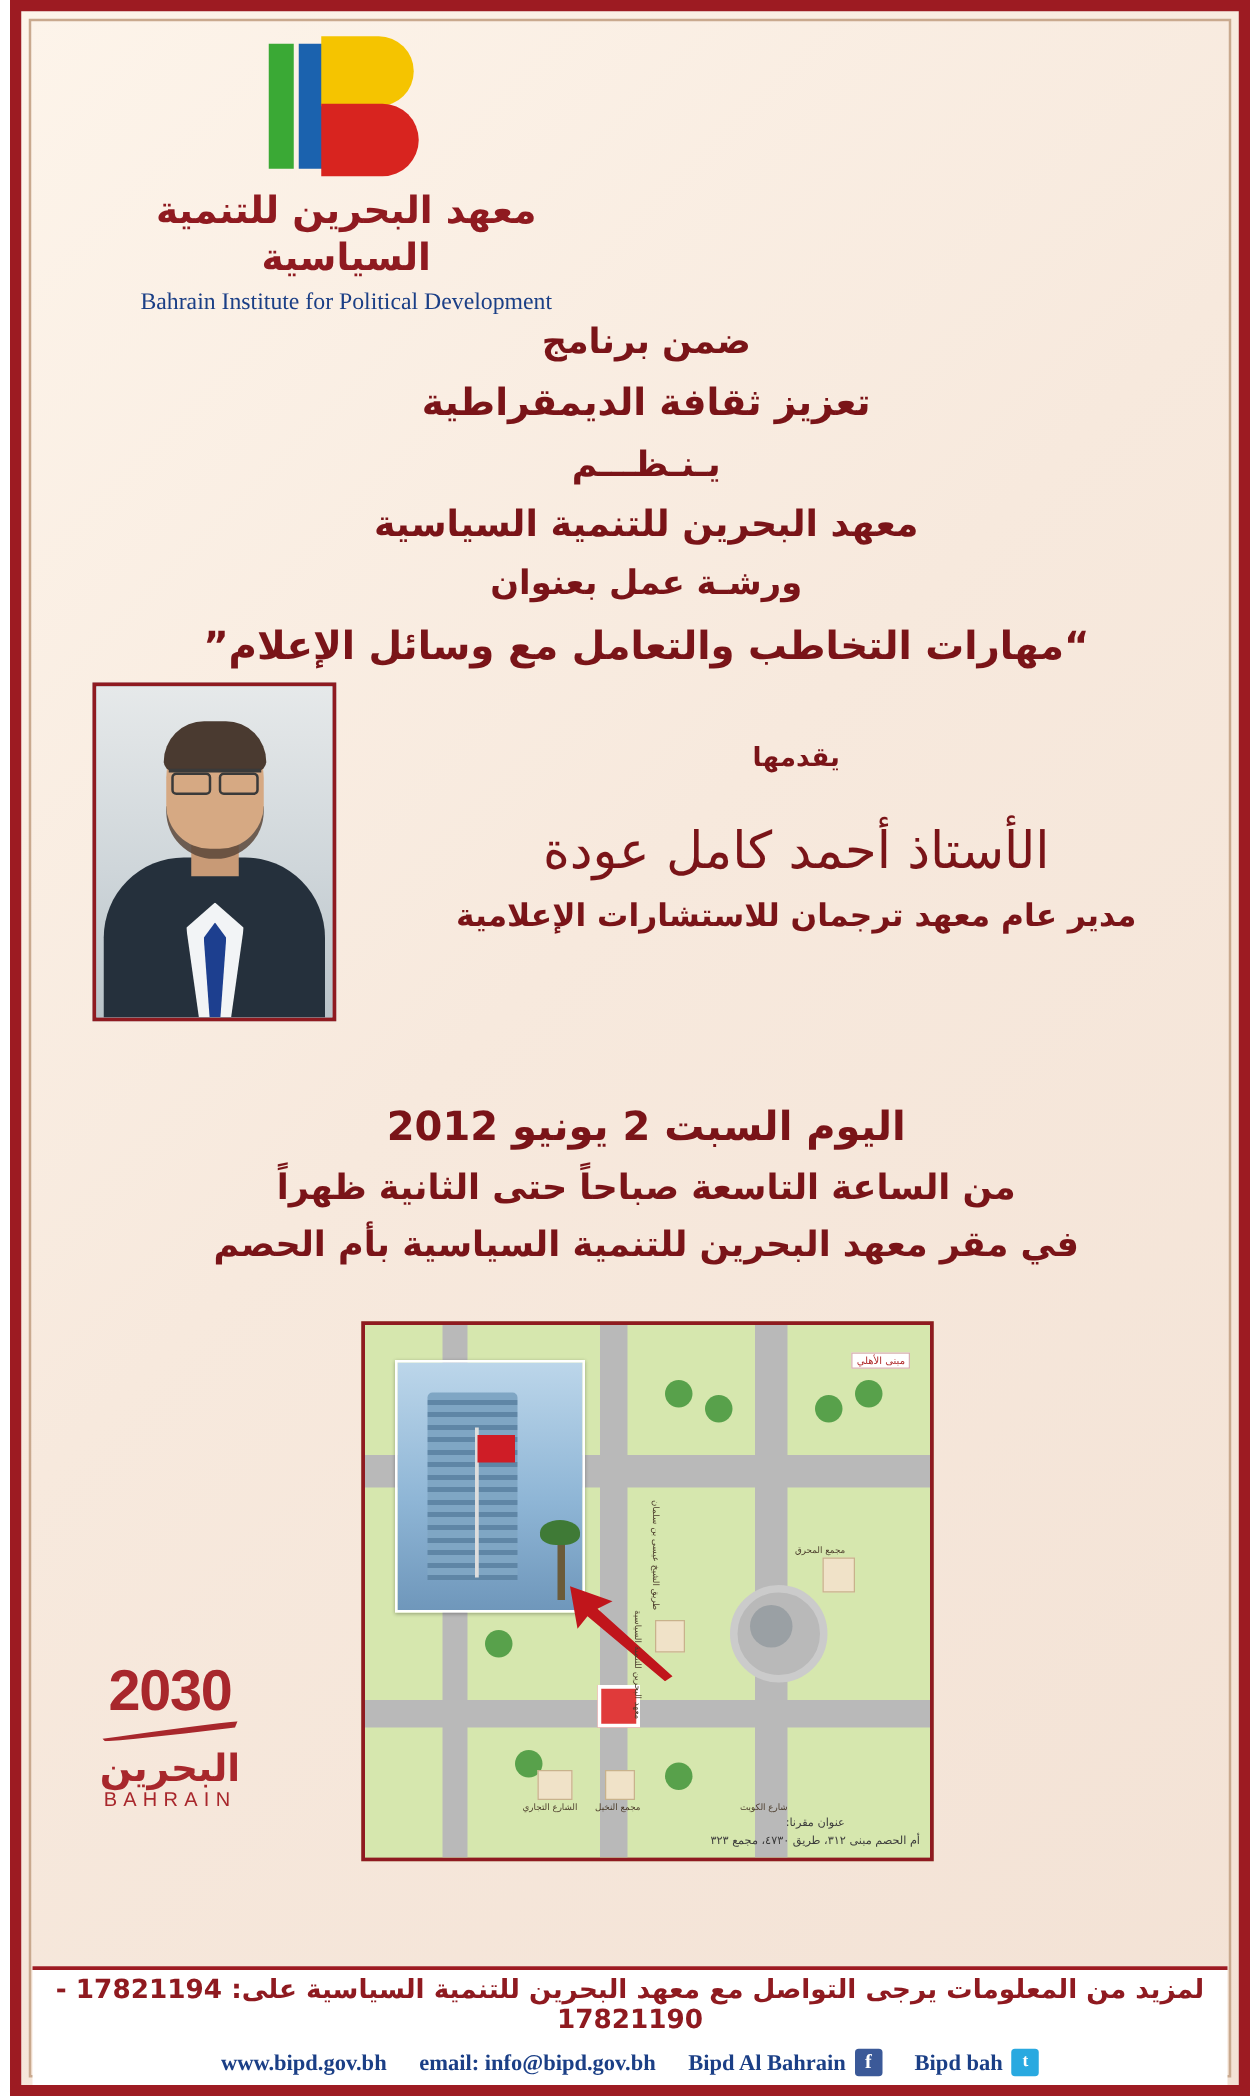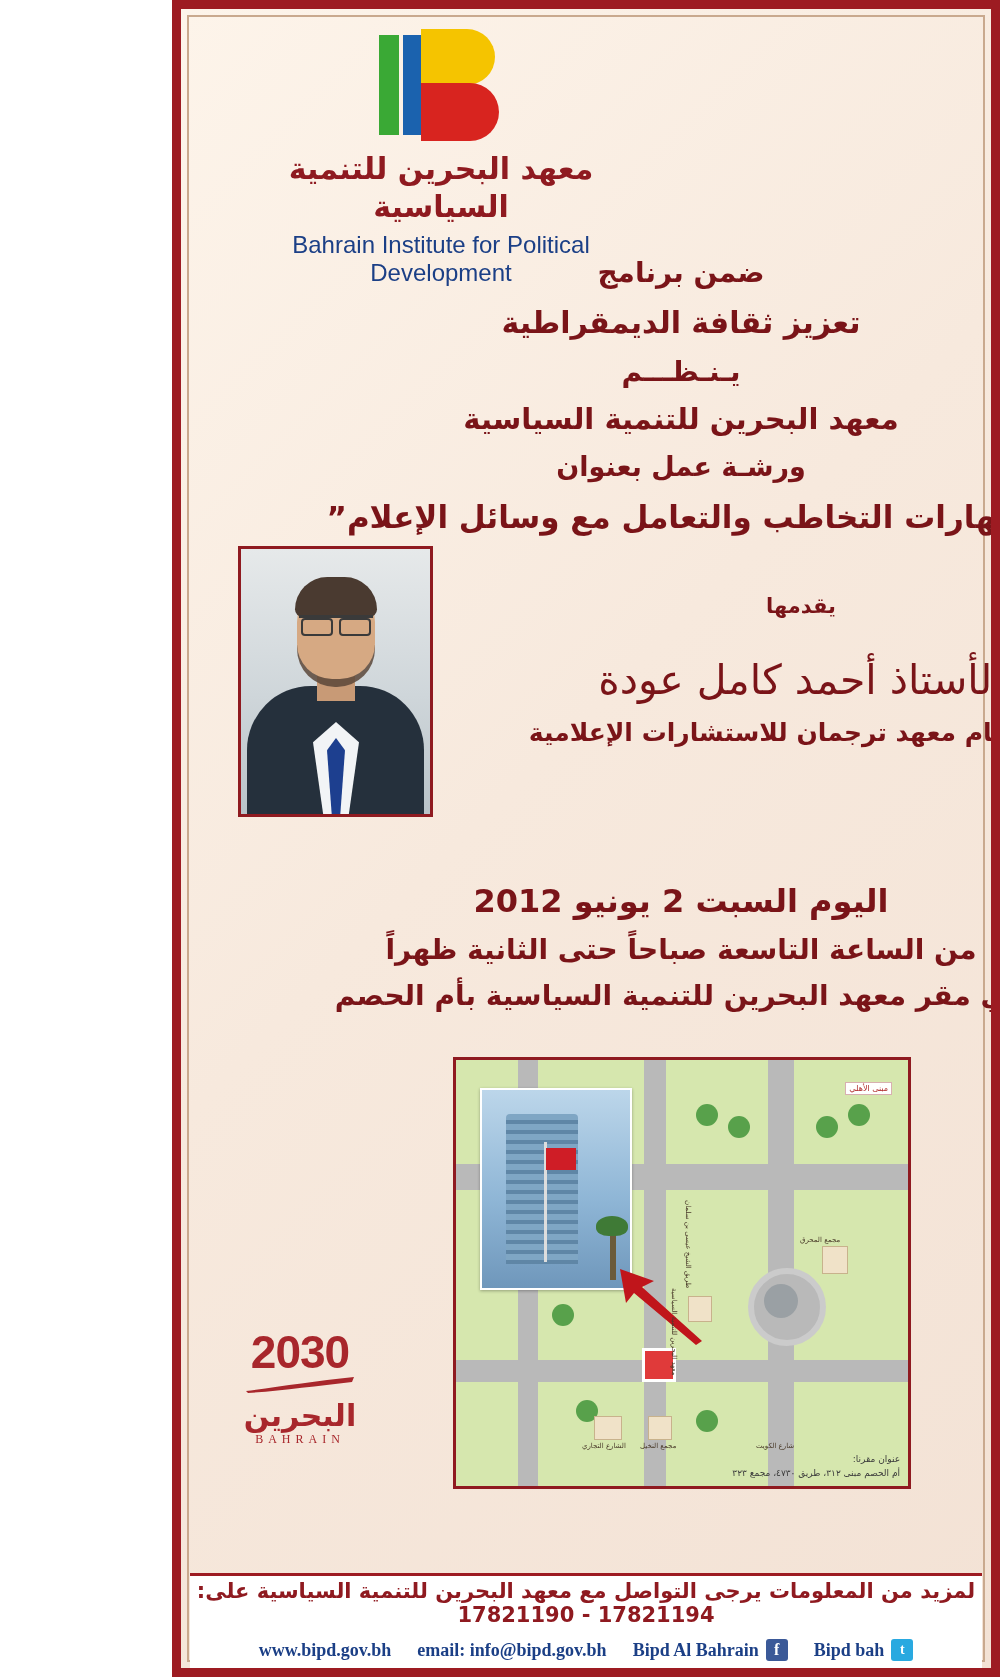--- a/index.html
+++ b/index.html
@@ -5,21 +5,21 @@
   html, body {
     margin: 0;
     padding: 0;
     background: #ffffff;
   }
   body {
     font-family: "DejaVu Sans", "Liberation Sans", sans-serif;
   }
   .poster {
     position: relative;
-    width: 828px;
+    width: 992px;
     height: 1677px;
     box-sizing: border-box;
     background: linear-gradient(135deg, #fdf4ea 0%, #f7e9dd 45%, #f3e2d5 100%);
     border: 9px solid #9d1b22;
     overflow: hidden;
   }
   .inner-frame {
     position: absolute;
     left: 6px; top: 6px; right: 6px; bottom: 6px;
     border: 2px solid #c9a98e;
@@ -64,24 +64,24 @@
   .logo-ar {
     font-size: 30px;
     font-weight: bold;
     color: #8f1a20;
     letter-spacing: 1px;
     line-height: 1.25;
     direction: rtl;
   }
   .logo-en {
     margin-top: 6px;
-    font-size: 24px;
+    font-size: 19px;
     color: #1b3f86;
     direction: ltr;
-    font-family: Liberation Sans, sans-serif;
+    font-family: Liberation Serif, serif;
   }
 
   
   .headline {
     position: absolute;
     top: 240px;
     left: 0;
     width: 1000px;
     text-align: center;
     color: #7a1418;
@@ -364,21 +364,21 @@
     color: #b02a2a;
     direction: rtl;
     background: #ffffff;
     border: 1px solid #d8b0b0;
     padding: 1px 3px;
     white-space: nowrap;
   }
   .map .addr {
     position: absolute;
     right: 8px; bottom: 6px;
-    text-align: right;
+    text-align: center;
     direction: rtl;
     font-size: 9px;
     color: #3b3b3b;
     line-height: 1.5;
   }
 
   
   .vision {
     position: absolute;
     left: 44px;
@@ -399,25 +399,25 @@
     width: 112px; height: 16px;
     margin: 2px auto 6px auto;
   }
   .vision .ar {
     font-size: 30px;
     font-weight: bold;
     color: #a8272c;
     line-height: 1.1;
   }
   .vision .en {
-    font-size: 12px;
+    font-size: 16px;
     color: #a8272c;
     letter-spacing: 5px;
     direction: ltr;
-    font-family: Liberation Serif, serif;
+    font-family: Liberation Sans, sans-serif;
   }
 
   
   .footer {
     position: absolute;
     left: 9px;
     right: 9px;
     bottom: 0;
     height: 92px;
     background: #ffffff;

